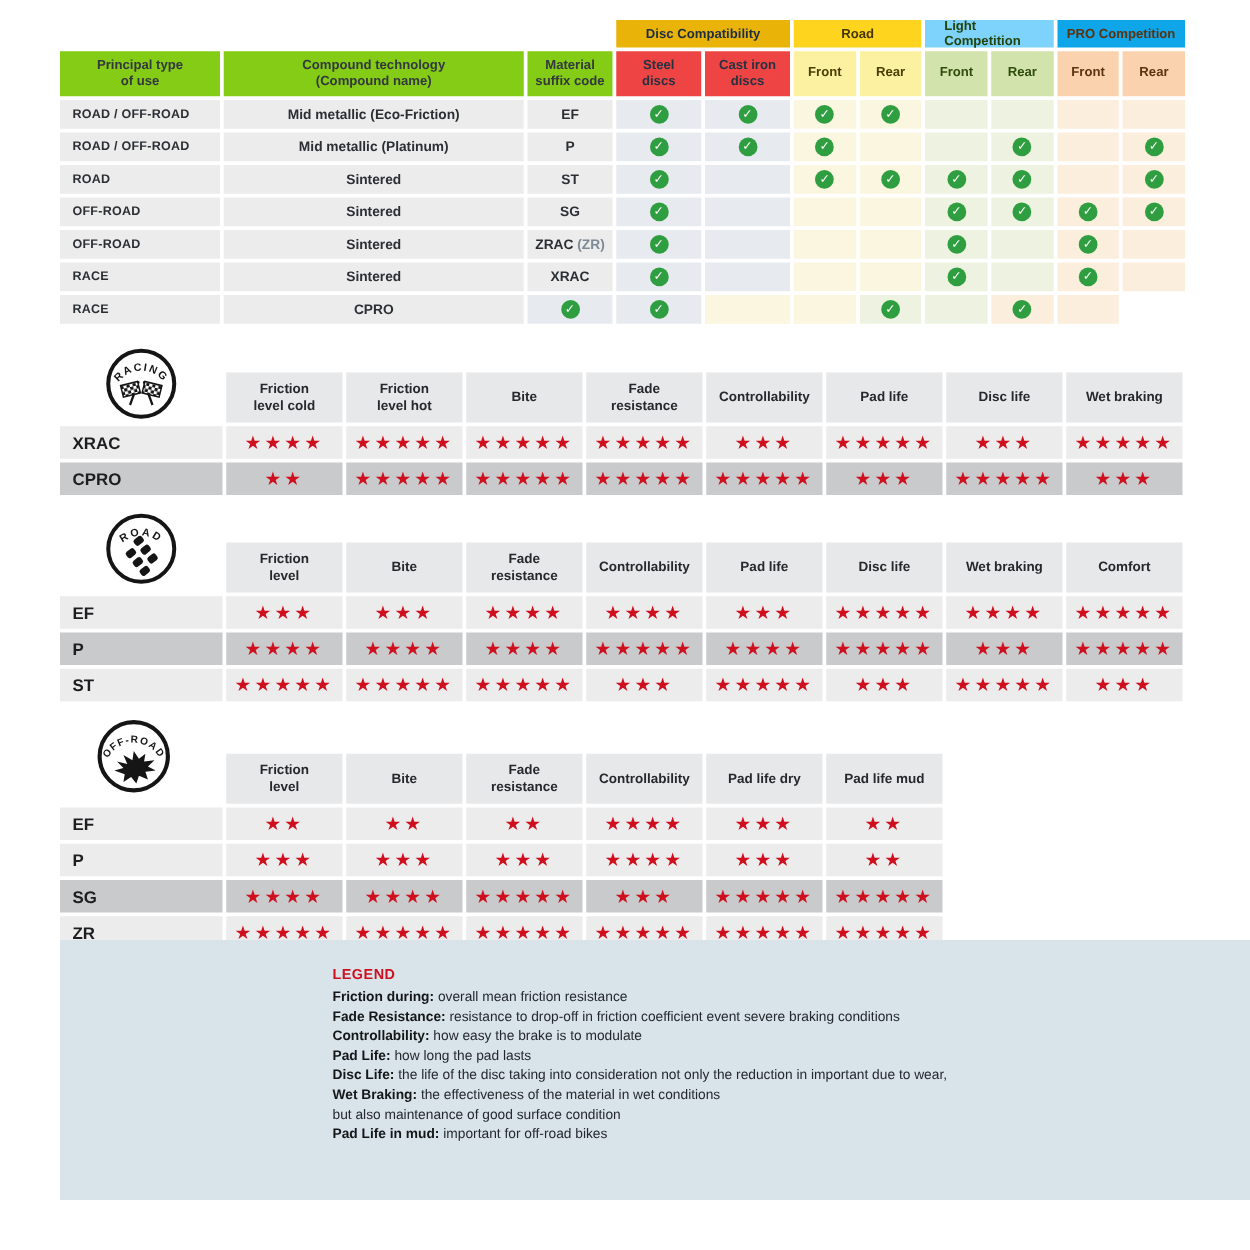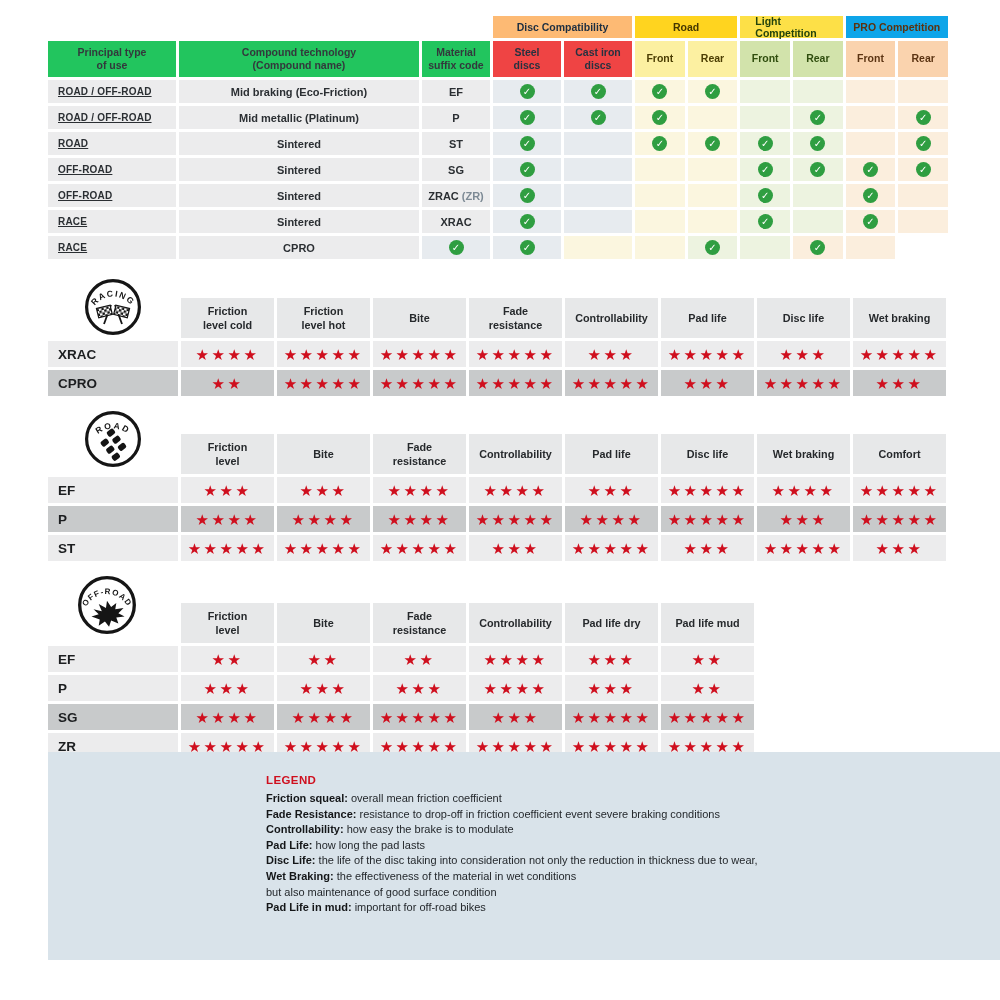--- a/index.html
+++ b/index.html
@@ -9,28 +9,28 @@
 
   
   .compat { position:absolute; left:48px; top:16px; width:900px; display:grid;
             grid-template-columns:128px 240px 68px 68px 68px repeat(6,1fr); gap:3px; }
   .gcell { height:22px; display:flex; align-items:center; justify-content:center;
            font-size:10.5px; font-weight:bold; }
   .gspacer { grid-column:span 3; background:transparent; }
   .g0 { color:#1c2e41; } .g1 { color:#453701; } .g2 { color:#23430b; } .g3 { color:#5c320e; }
   .h { height:36px; display:flex; align-items:center; justify-content:center; text-align:center;
        font-size:10.5px; font-weight:bold; white-space:pre-line; line-height:1.25; }
-  .h.gray  { background:#22c55e; color:#33383c; }
+  .h.gray  { background:#84cc16; color:#33383c; }
   .h.disc  { background:#ef4444; color:#263240; }
   .h.road  { background:#fcf0a1; color:#4c3e03; }
   .h.light { background:#d2e3ab; color:#2f4d0d; }
   .h.pro   { background:#fad3ae; color:#5c3413; }
   .cell { height:23px; display:flex; align-items:center; justify-content:center;
           background:#ececed; font-size:11px; font-weight:bold; color:#2b2f33; }
-  .cell.use  { justify-content:flex-start; padding-left:10px; font-size:10px; letter-spacing:.2px;text-decoration:underline; }
+  .cell.use  { justify-content:flex-start; padding-left:10px; font-size:10px; letter-spacing:.2px; }
   .cell.disc { background:#e7ebef; }
   .cell.road { background:#fbf6df; }
   .cell.light{ background:#edf3e0; }
   .cell.pro  { background:#fbeedd; }
   .note { color:#7d8a95; margin-left:3px; }
   .check { width:15px; height:15px; border-radius:50%; background:#2f9e41; color:#fff;
            font-size:10px; font-weight:bold; display:flex; align-items:center; justify-content:center; }
 
   
   .rtable { position:absolute; display:grid; gap:3px; }
@@ -60,42 +60,42 @@
   .lline { font-size:11px; line-height:15.6px; color:#24282c; }
   .lterm { font-weight:bold; color:#141618; }
 </style>
 </head>
 <body>
 
 <div class="canvas">
 
   <section class="compat">
       <div class="gcell gspacer"></div>
-      <div class="gcell g0" style="grid-column: span 2; background: #fdba74;">Disc Compatibility</div>
+      <div class="gcell g0" style="grid-column: span 2; background: #eab308;">Disc Compatibility</div>
       <div class="gcell g1" style="grid-column: span 2; background: rgb(255, 212, 31);">Road</div>
-      <div class="gcell g2" style="grid-column: span 2; background: #fde047; padding-left: 15px;">Light Competition</div>
+      <div class="gcell g2" style="grid-column: span 2; background: #7dd3fc; padding-left: 15px;">Light Competition</div>
       <div class="gcell g3" style="grid-column: span 2; background: #0ea5e9;">PRO Competition</div>
       <div class="h gray">Principal type
 of use</div>
       <div class="h gray">Compound technology
 (Compound name)</div>
       <div class="h gray">Material
 suffix code</div>
       <div class="h disc">Steel
 discs</div>
       <div class="h disc">Cast iron
 discs</div>
       <div class="h road">Front</div>
       <div class="h road">Rear</div>
       <div class="h light">Front</div>
       <div class="h light">Rear</div>
       <div class="h pro">Front</div>
       <div class="h pro">Rear</div>
       <div class="cell use">ROAD / OFF-ROAD</div>
-      <div class="cell comp">Mid braking (Eco-Friction)</div>
+      <div class="cell comp">Mid metallic (Eco-Friction)</div>
       <div class="cell code">EF</div>
       <div class="cell disc">
         <span class="check">✓</span>
       </div>
       <div class="cell disc">
         <span class="check">✓</span>
       </div>
       <div class="cell road">
         <span class="check">✓</span>
       </div>
@@ -531,24 +531,24 @@
         <span class="stars">★★★★★</span>
       </div>
       <div class="rcell">
         <span class="stars">★★★★★</span>
       </div>
     </section>
 
   <section class="legend">
     <div class="legend-title">LEGEND</div>
     <div id="legend-lines">
-        <div class="lline"><span class="lterm">Friction squeal: </span><span class="ltext">overall mean friction coefficient</span></div>
+        <div class="lline"><span class="lterm">Friction during: </span><span class="ltext">overall mean friction resistance</span></div>
         <div class="lline"><span class="lterm">Fade Resistance: </span><span class="ltext">resistance to drop-off in friction coefficient event severe braking conditions</span></div>
         <div class="lline"><span class="lterm">Controllability: </span><span class="ltext">how easy the brake is to modulate</span></div>
         <div class="lline"><span class="lterm">Pad Life: </span><span class="ltext">how long the pad lasts</span></div>
-        <div class="lline"><span class="lterm">Disc Life: </span><span class="ltext">the life of the disc taking into consideration not only the reduction in thickness due to wear,</span></div>
+        <div class="lline"><span class="lterm">Disc Life: </span><span class="ltext">the life of the disc taking into consideration not only the reduction in important due to wear,</span></div>
         <div class="lline"><span class="lterm">Wet Braking: </span><span class="ltext">the effectiveness of the material in wet conditions</span></div>
         <div class="lline"><span class="ltext">but also maintenance of good surface condition</span></div>
         <div class="lline"><span class="lterm">Pad Life in mud: </span><span class="ltext">important for off-road bikes</span></div>
       </div>
   </section>
 
 </div>
 
 </body></html>

